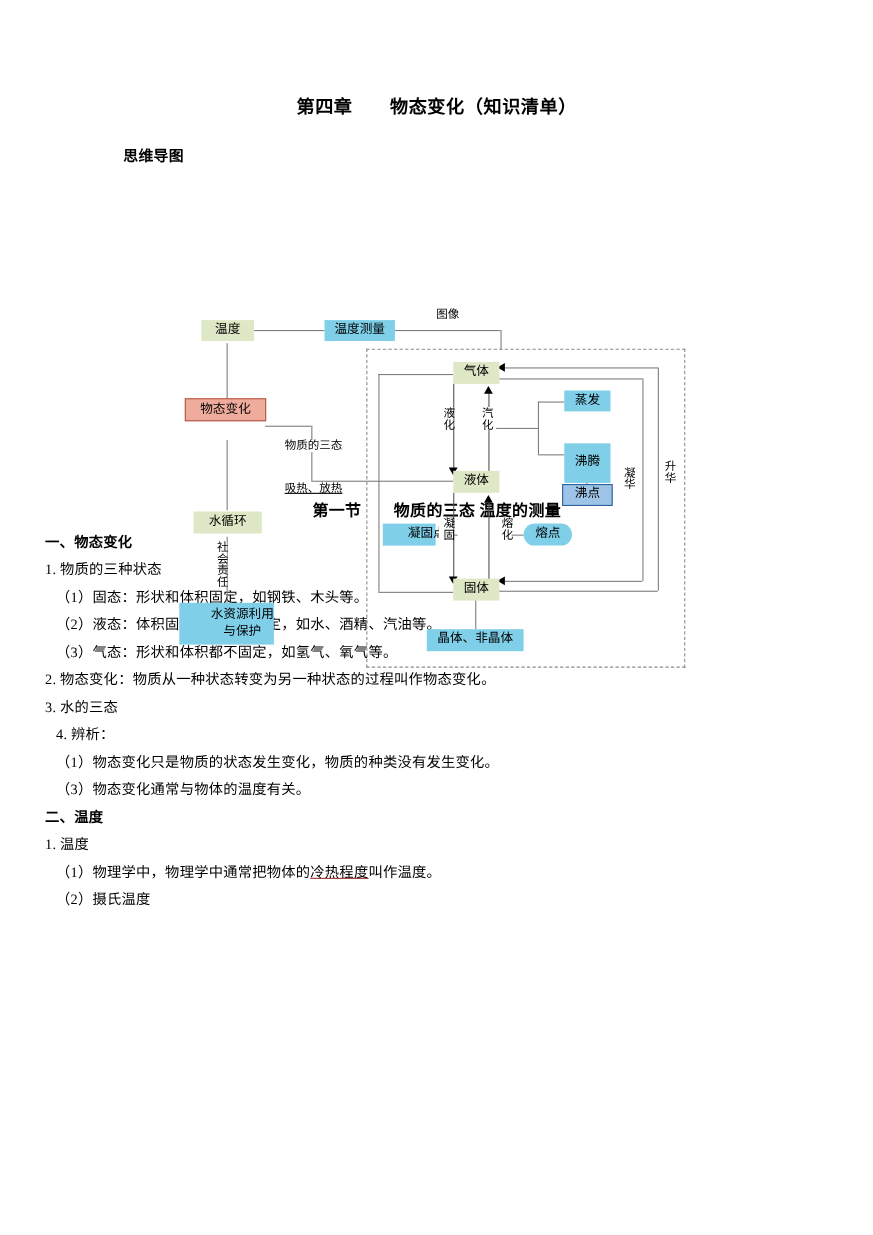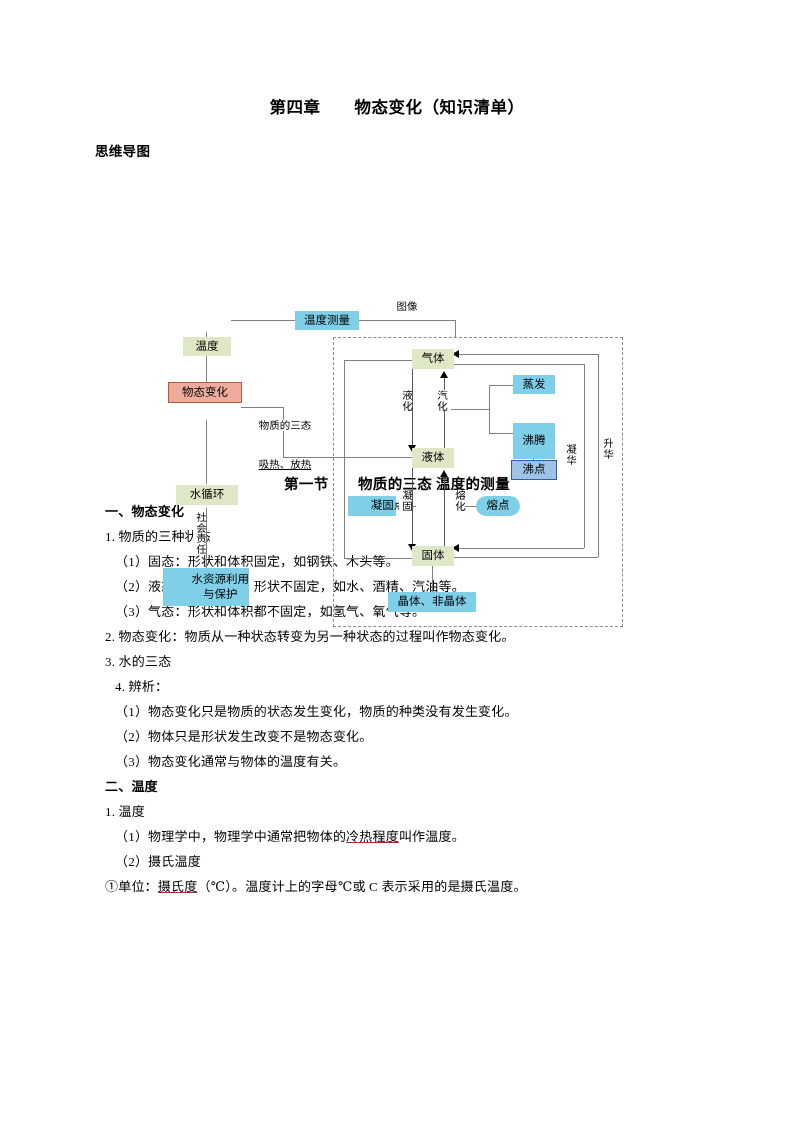--- a/index.html
+++ b/index.html
@@ -23,27 +23,27 @@
     box-sizing: border-box;
     padding: 0;
   }
 
   
   .doc-title {
     text-align: center;
     font-size: 16.5px;
     font-weight: bold;
     letter-spacing: 0.5px;
-    margin: 10px;
+    margin: 0;
     padding-top: 88px;
     line-height: 1.2;
   }
   .mindmap-label {
     position: absolute;
-    left: 95px;
+    left: 112px;
     top: 130px;
     font-size: 13.5px;
     font-weight: bold;
     letter-spacing: .3px;
     text-align: center;
   }
   .section-title {
     text-align: center;
     font-size: 14.5px;
     font-weight: bold;
@@ -122,21 +122,21 @@
   }
   .dashbox {
     position: absolute;
     border: 1.4px dashed #8c8c8c;
     box-sizing: border-box;
     z-index: 0;
   }
 
   
   .body {
-    padding: 0 88px 0 105px;
+    padding: 0 88px 0 41px;
   }
   .p {
     font-size: 13px;
     line-height: 25px;
     margin: 0;
     letter-spacing: .2px;
     text-align: justify;
   }
   .p.bold { font-weight: bold; }
   .p.ind1 { text-indent: 0; padding-left: 10px; }
@@ -169,21 +169,21 @@
 
     <div class="edge h" style="left:241px; top:279px; width:42px;"></div>
     <div class="edge v" style="left:283px; top:279px; height:50px;"></div>
     <div class="edge h" style="left:283px; top:329px; width:50px;"></div>
 
     <div class="elabel" style="left:253px; top:292px; width:64px;">物质的三态</div>
     <div class="elabel" style="left:253px; top:331px; width:64px;text-decoration:underline;">吸热、放热</div>
 
     <div class="elabel vert" style="left:193px; top:384px; width:13px;">社会责任</div>
 
-    <div class="node n-green" style="left:183px; top:183px; width:48px; height:19px;margin-top:26px;">
+    <div class="node n-green" style="left:183px; top:183px; width:48px; height:19px;">
       <span>温度</span>
     </div>
 
     <div class="node n-blue" style="left:295px; top:183px; width:64px; height:19px;">
       <span>温度测量</span>
     </div>
 
     <div class="node n-salmon" style="left:168px; top:254px; width:74px; height:21px;">
       <span>物态变化</span>
     </div>
@@ -291,27 +291,25 @@
     <p class="p">1. 物质的三种状态</p>
     <p class="p ind1">（1）固态：形状和体积固定，如钢铁、木头等。</p>
     <p class="p ind1">（2）液态：体积固定，形状不固定，如水、酒精、汽油等。</p>
     <p class="p ind1">（3）气态：形状和体积都不固定，如氢气、氧气等。</p>
     <p class="p">2. 物态变化：物质从一种状态转变为另一种状态的过程叫作物态变化。</p>
     <p class="p">3. 水的三态</p>
 
 
     <p class="p ind1">4. 辨析：</p>
     <p class="p ind1">（1）物态变化只是物质的状态发生变化，物质的种类没有发生变化。</p>
-    <p class="p ind1">（2）物体只是形状发生改变不是物态变化。</p>
     <p class="p ind1">（3）物态变化通常与物体的温度有关。</p>
 
     <p class="p bold">二、温度</p>
     <p class="p">1. 温度</p>
 
     <p class="p ind1"><span>（1）物理学中，物理学中通常把物体的</span><span class="u-red">冷热程度</span><span>叫作温度。</span></p>
 
     <p class="p ind1">（2）摄氏温度</p>
 
-    <p class="p"><span>①单位：</span><span class="u-red">摄氏度</span><span>（℃）。温度计上的字母℃或 C 表示采用的是摄氏温度。</span></p>
 
   </div>
 
 </div>
 
 </body></html>

